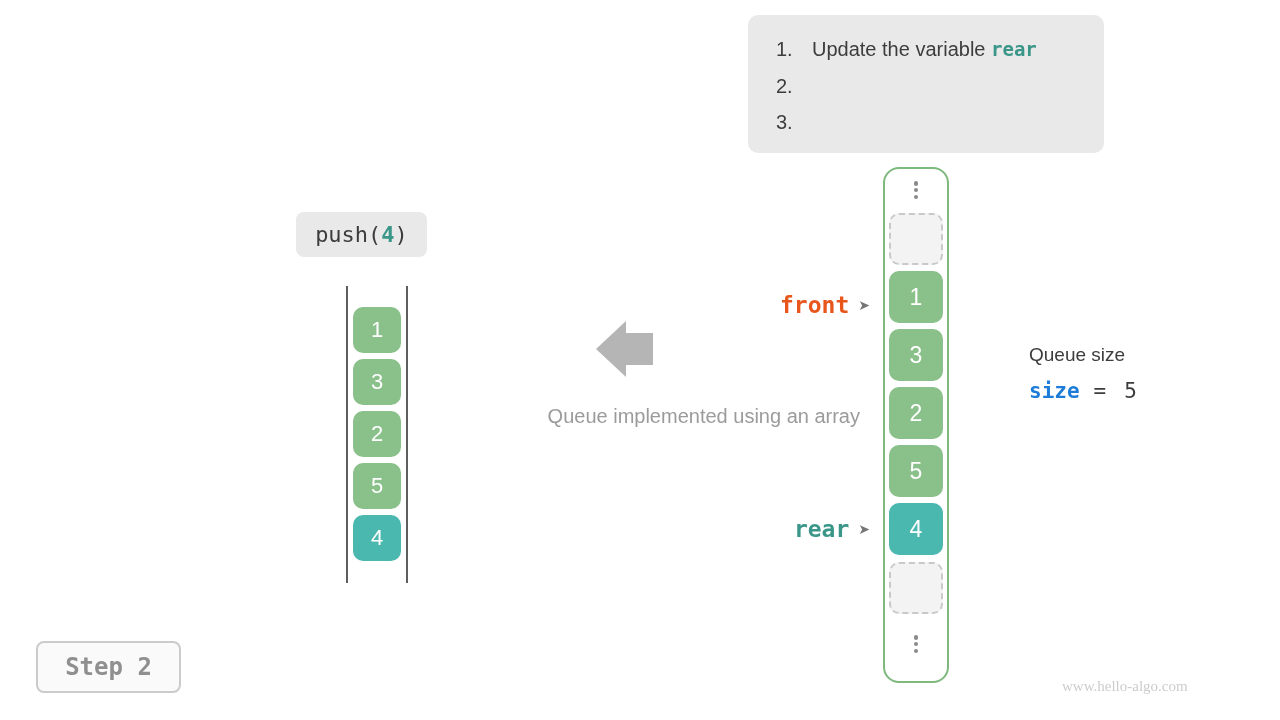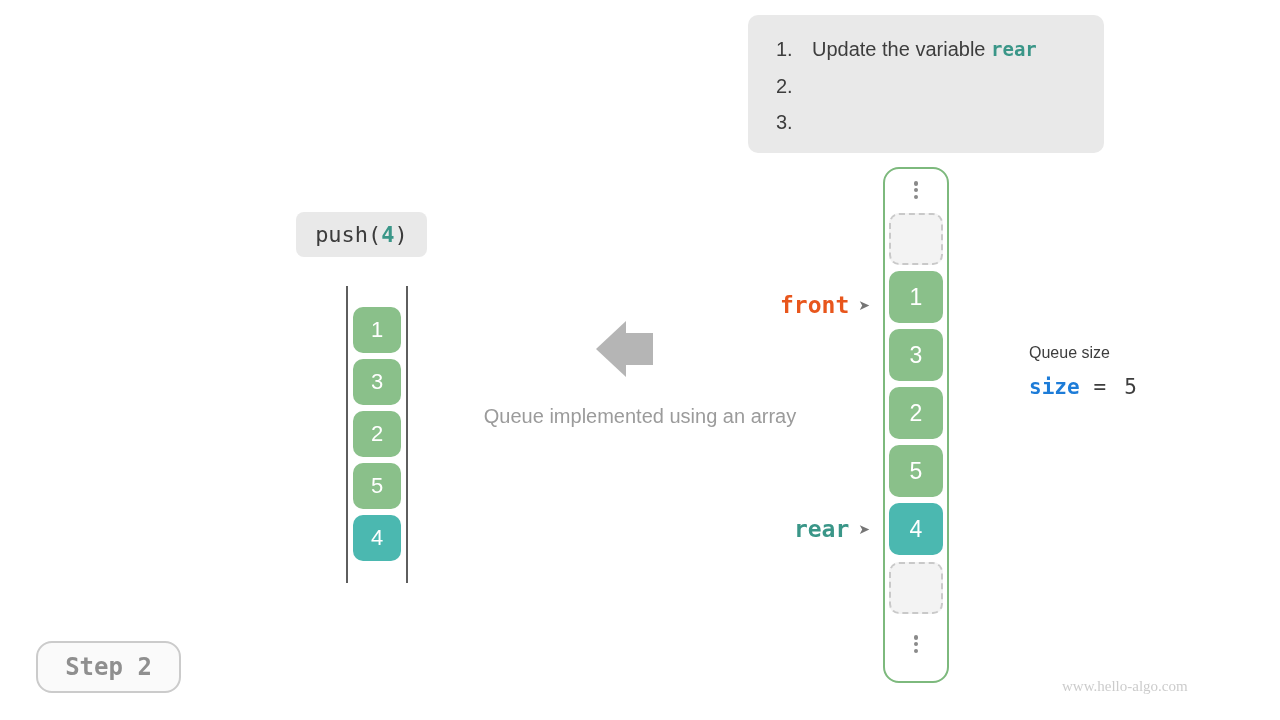--- a/index.html
+++ b/index.html
@@ -50,21 +50,21 @@
   .block-arrow .head {
     position: absolute; left: 0; top: 0; width: 0; height: 0;
     border-top: 28px solid transparent; border-bottom: 28px solid transparent;
     border-right: 30px solid #b5b5b5;
   }
   .block-arrow .tail {
     position: absolute; left: 29px; top: 12px; width: 28px; height: 32px; background: #b5b5b5;
   }
   .caption {
     position: absolute; left: 420px; top: 405px; width: 440px;
-    text-align: center; font-size: 20px; color: #9b9b9b;
+    text-align: right; font-size: 20px; color: #9b9b9b;
   }
 
   
   .array-column {
     position: absolute; left: 883px; top: 167px; width: 66px; height: 516px;
     border: 2px solid #7db97d; border-radius: 16px; background: #ffffff;
     display: flex; flex-direction: column; align-items: center;
   }
   .array-column .cell { width: 54px; height: 52px; font-size: 23px; }
   .cell-empty {
@@ -84,30 +84,30 @@
     position: absolute; width: 112px; text-align: right;
     font-family: "DejaVu Sans Mono", monospace; font-weight: bold; font-size: 23px;
     display: flex; justify-content: flex-end; align-items: center;
   }
   .pointer-front { left: 758px; top: 292px; color: #e8561c; }
   .pointer-rear  { left: 758px; top: 516px; color: #3a9688; }
   .pointer .arrow-glyph { color: #757575; font-size: 14px; margin-left: 9px; font-weight: normal; font-family: "DejaVu Sans", sans-serif; }
 
   
   .queue-size { position: absolute; left: 1029px; top: 344px; }
-  .queue-size .title { font-size: 16px; color: #3d3d3d; }
+  .queue-size .title { font-size: 19px; color: #3d3d3d; }
   .queue-size .value-line { margin-top: 13px; font-family: "DejaVu Sans Mono", monospace; font-size: 21px; color: #3d3d3d; display: flex; align-items: baseline; }
   .queue-size .var { color: #1d7cd8; font-weight: bold; }
   .queue-size .eq { margin: 0 10px 0 14px; }
   .queue-size .val { margin-left: 8px; }
 
   
   .step-box {
     position: absolute; left: 36px; top: 641px; width: 145px; height: 52px;
-    background: #fafafa; border: 2px solid #cbcbcb; border-radius: 16px;
+    background: #fafafa; border: 2px solid #cbcbcb; border-radius: 8px;
     display: flex; align-items: center; justify-content: center;
     font-family: "DejaVu Sans Mono", monospace; font-weight: bold; font-size: 24px; color: #8f8f8f;
   }
 
   
   .watermark {
     position: absolute; left: 1062px; top: 678px;
     font-family: Liberation Serif, serif; font-size: 15px; color: #cccccc;
   }
 </style>

